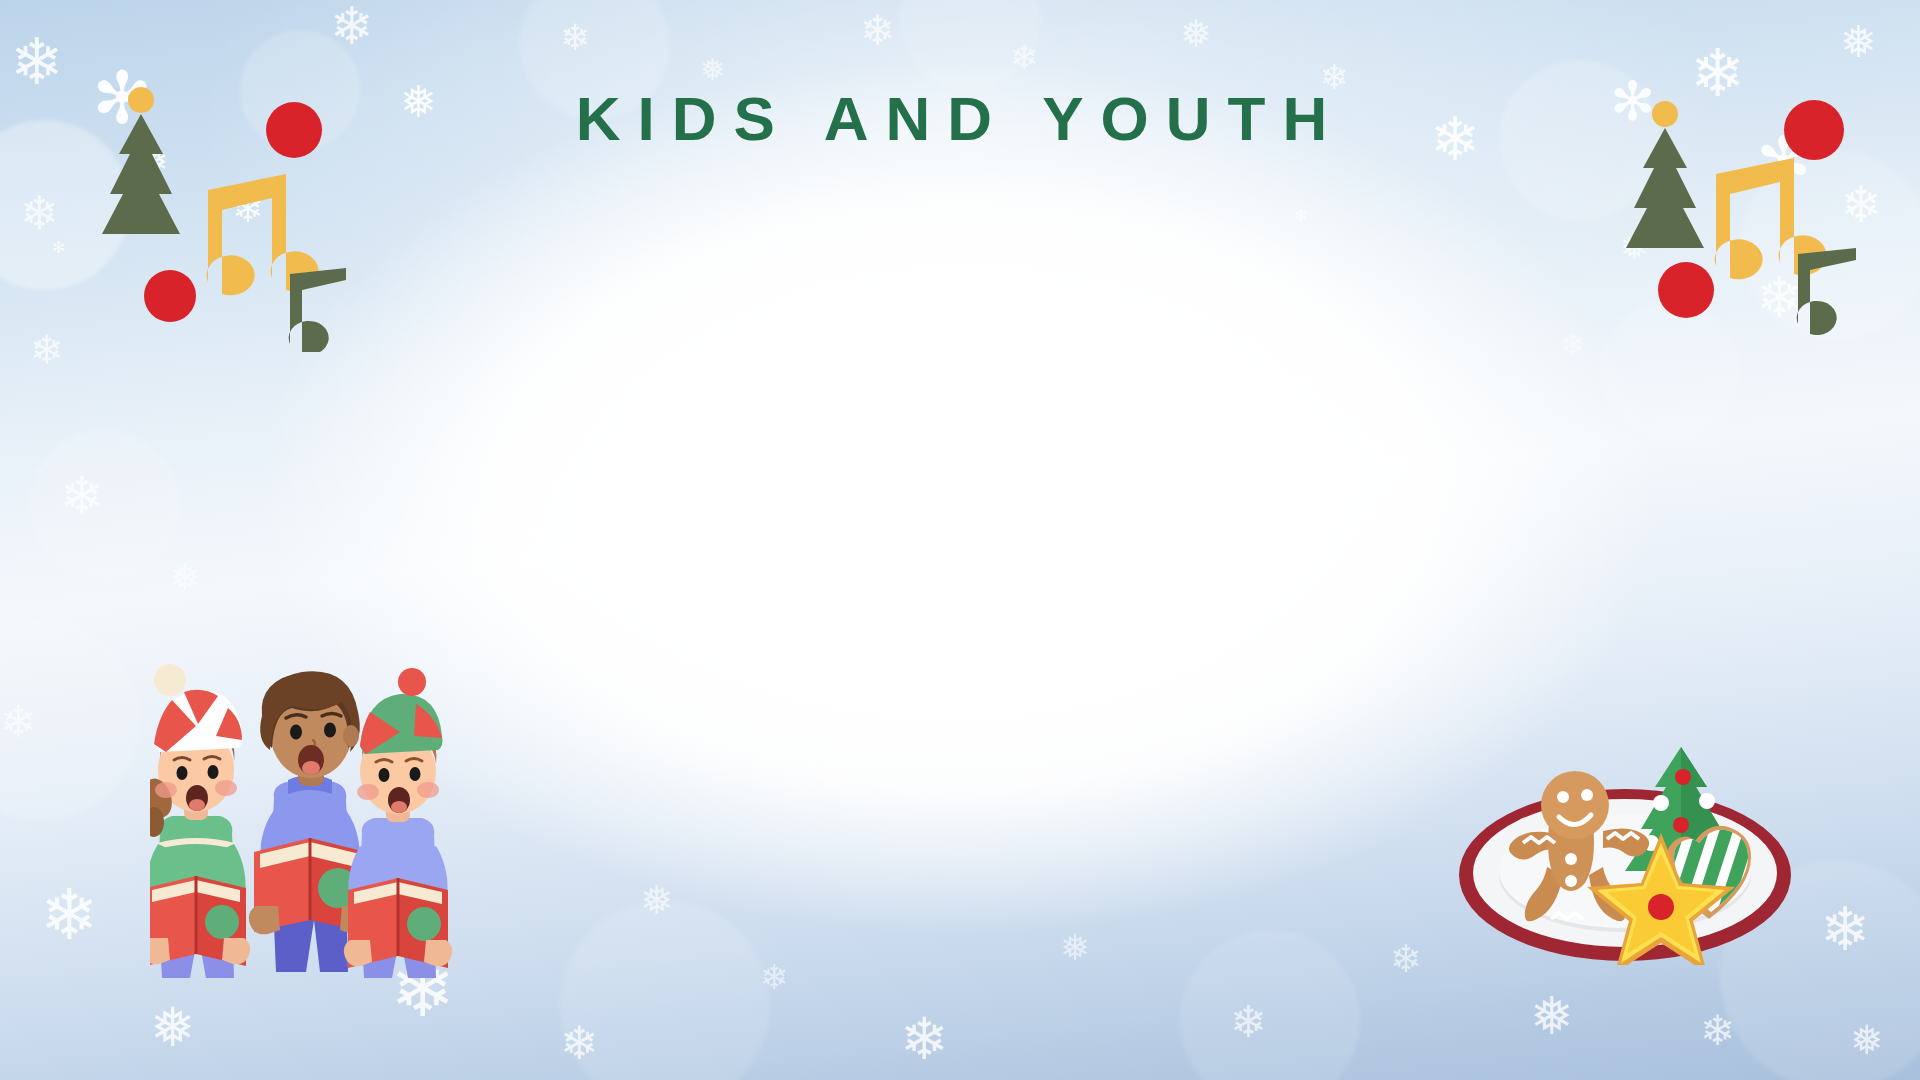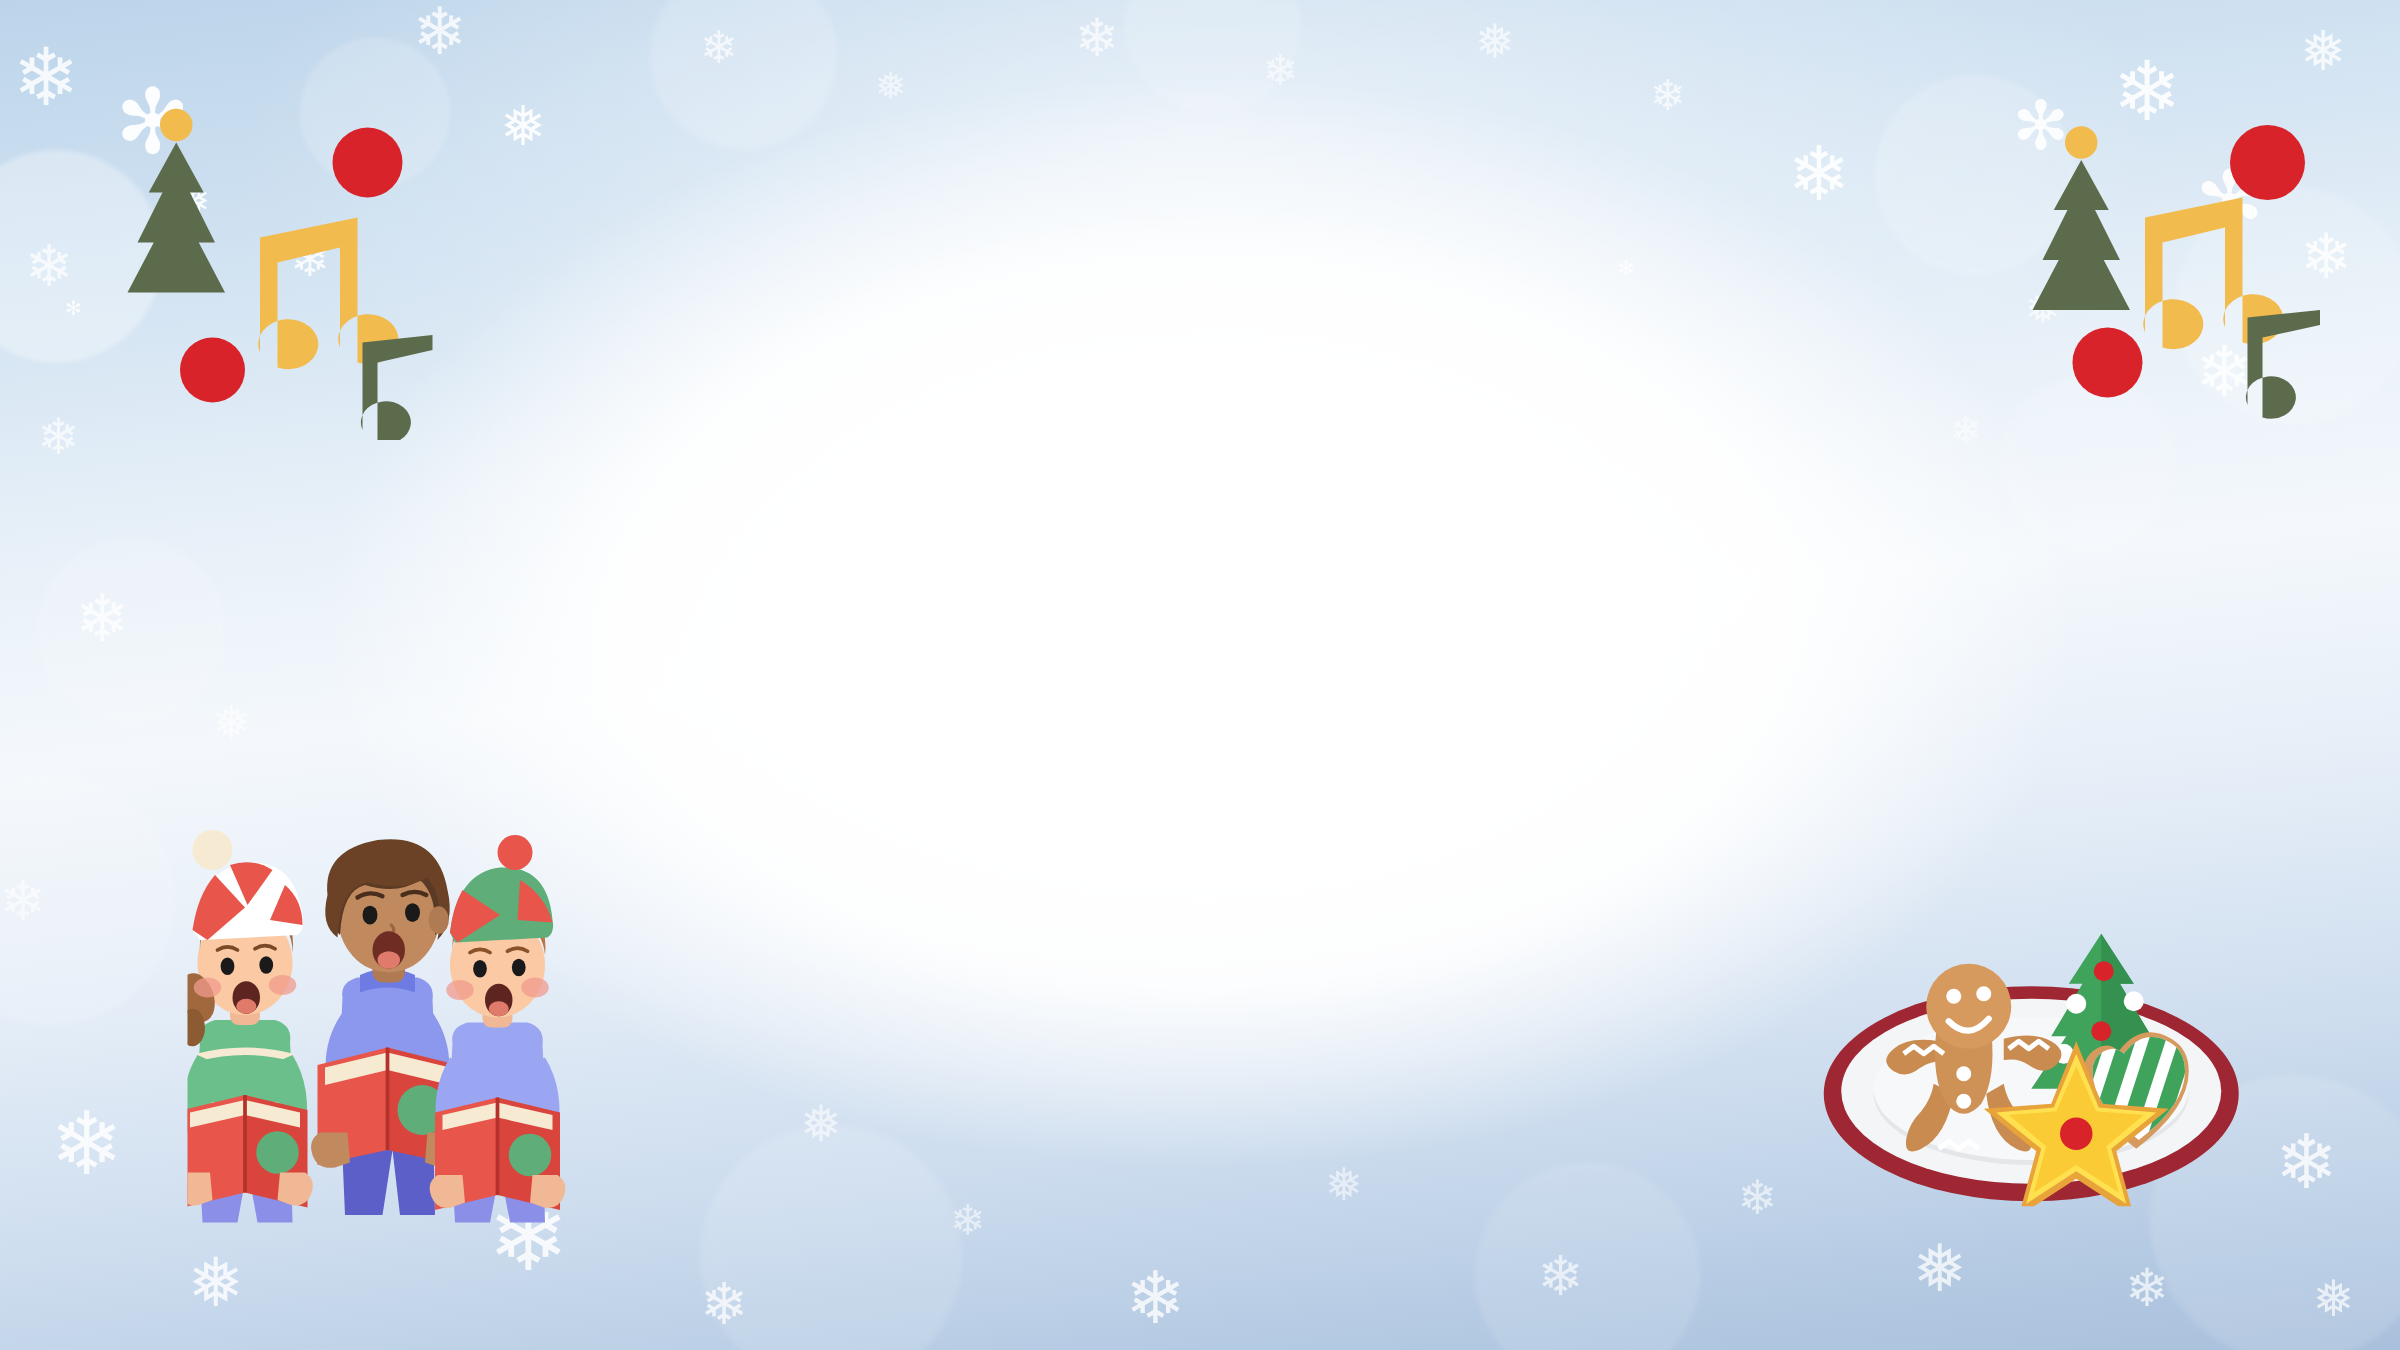--- a/index.html
+++ b/index.html
@@ -166,20 +166,21 @@
       </g>
       <g fill="#5C6B4B">
         <path d="M190 192 L190 262 A20 17 0 1 1 202 272 L202 208 L248 198 L248 186 Z"></path>
       </g>
       <circle cx="206" cy="68" r="30" fill="#D8232A"></circle>
       <circle cx="78" cy="228" r="28" fill="#D8232A"></circle>
     </svg>
   </div>
 
   <div id="title-block">
+    <span class="tline">Kids and Youth</span>
   </div>
 
 
   <div id="carolers">
     <svg viewBox="0 0 310 360" xmlns="http://www.w3.org/2000/svg">
 
       <g>
 
         <path d="M122 258 L196 258 L198 352 L170 352 L164 300 L156 352 L126 352 Z" fill="#5B5FC7"></path>
 

